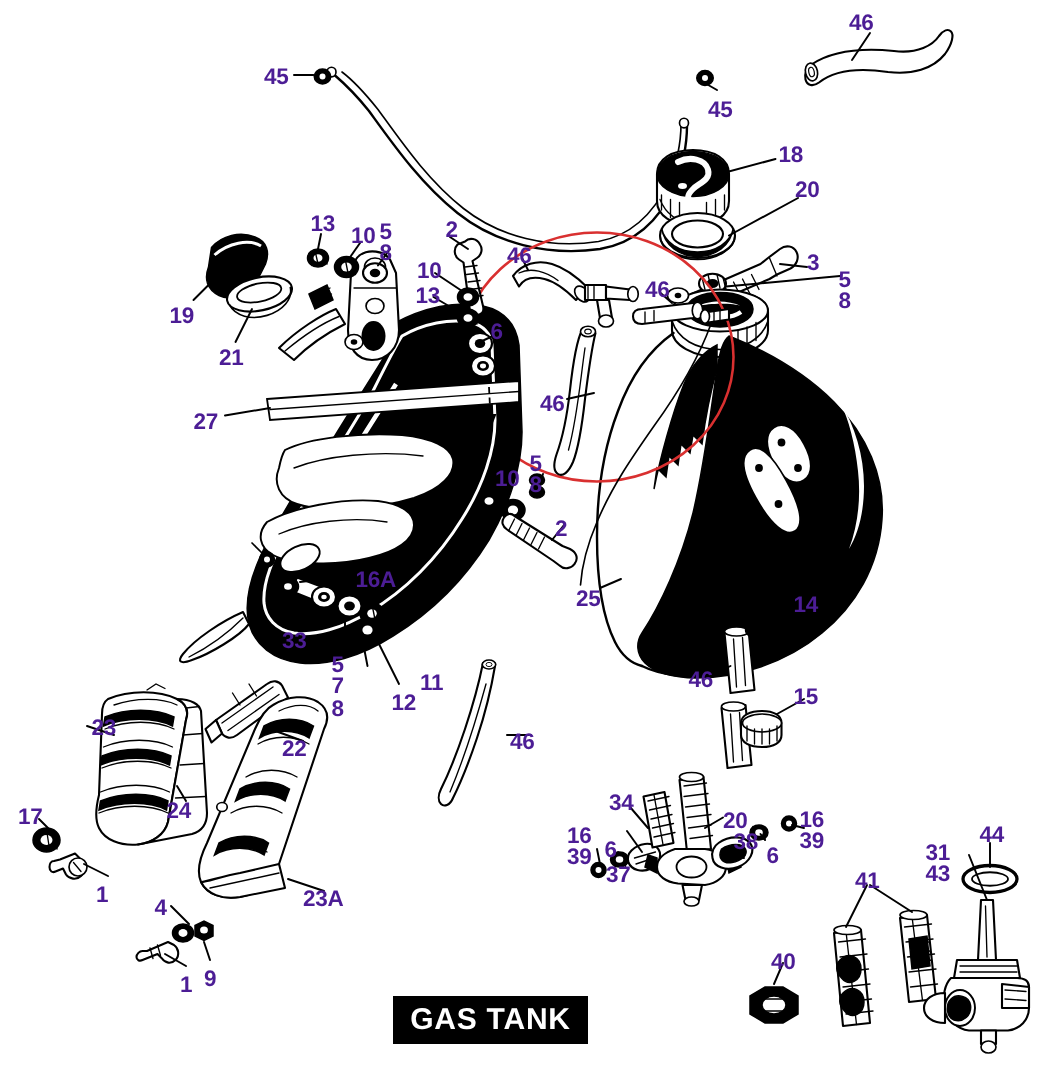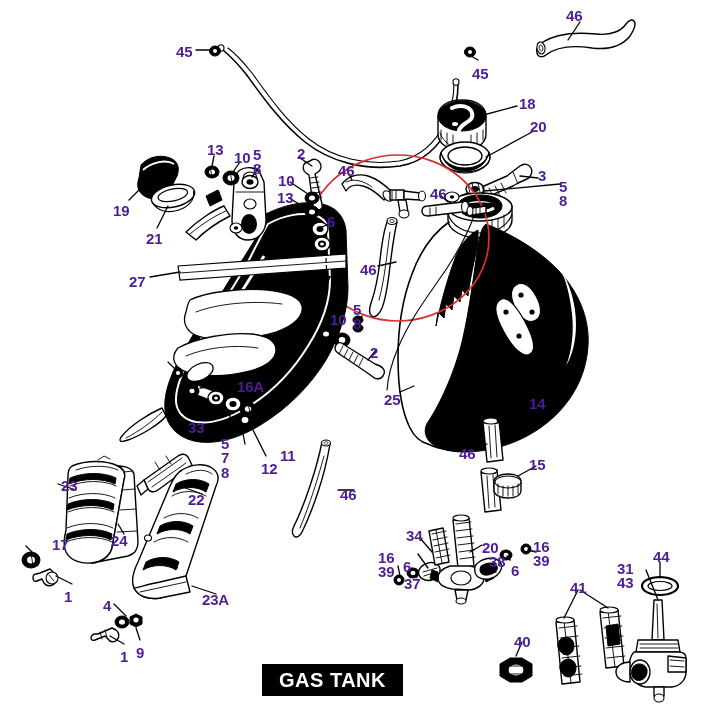--- a/index.html
+++ b/index.html
@@ -18,21 +18,21 @@
     color:#4c1d95;
     line-height:1.0;
     white-space:pre;
     letter-spacing:-0.2px;
     -webkit-font-smoothing:none;
   }
   .lbl.stack{line-height:0.96;text-align:center;}
   #title-banner{
     position:absolute;
     left:262px;top:664px;
-    width:141px;height:32px;
+    width:130px;height:32px;
     background:#000;
     display:flex;align-items:center;justify-content:center;
   }
   #title-banner span{
     color:#fff;font-weight:bold;font-size:20px;
     font-family:"Liberation Sans",sans-serif;
     letter-spacing:0.5px;
   }
 </style>
 </head>
@@ -621,21 +621,21 @@
 7
 8</div>
   <div class="lbl" style="left:240px;top:448px;margin-left:40px;">11</div>
   <div class="lbl" style="left:261px;top:461px;">12</div>
   <div class="lbl" style="left:459px;top:446px;">46</div>
   <div class="lbl" style="left:529px;top:457px;">15</div>
   <div class="lbl" style="left:41px;top:478px;margin-left:20px;">23</div>
   <div class="lbl" style="left:188px;top:492px;">22</div>
   <div class="lbl" style="left:340px;top:487px;">46</div>
   <div class="lbl" style="left:111px;top:533px;">24</div>
-  <div class="lbl" style="left:12px;top:537px;margin-left:40px;">17</div>
+  <div class="lbl" style="left:12px;top:537px;">17</div>
   <div class="lbl" style="left:406px;top:528px;">34</div>
   <div class="lbl" style="left:404px;top:545px;margin-top:31px;">37</div>
   <div class="lbl" style="left:482px;top:540px;">20</div>
   <div class="lbl stack" style="left:378px;top:551px;">16
 39</div>
   <div class="lbl stack" style="left:533px;top:540px;">16
 39</div>
   <div class="lbl" style="left:403px;top:559px;">6</div>
   <div class="lbl" style="left:511px;top:563px;">6</div>
   <div class="lbl" style="left:489px;top:554px;">38</div>

